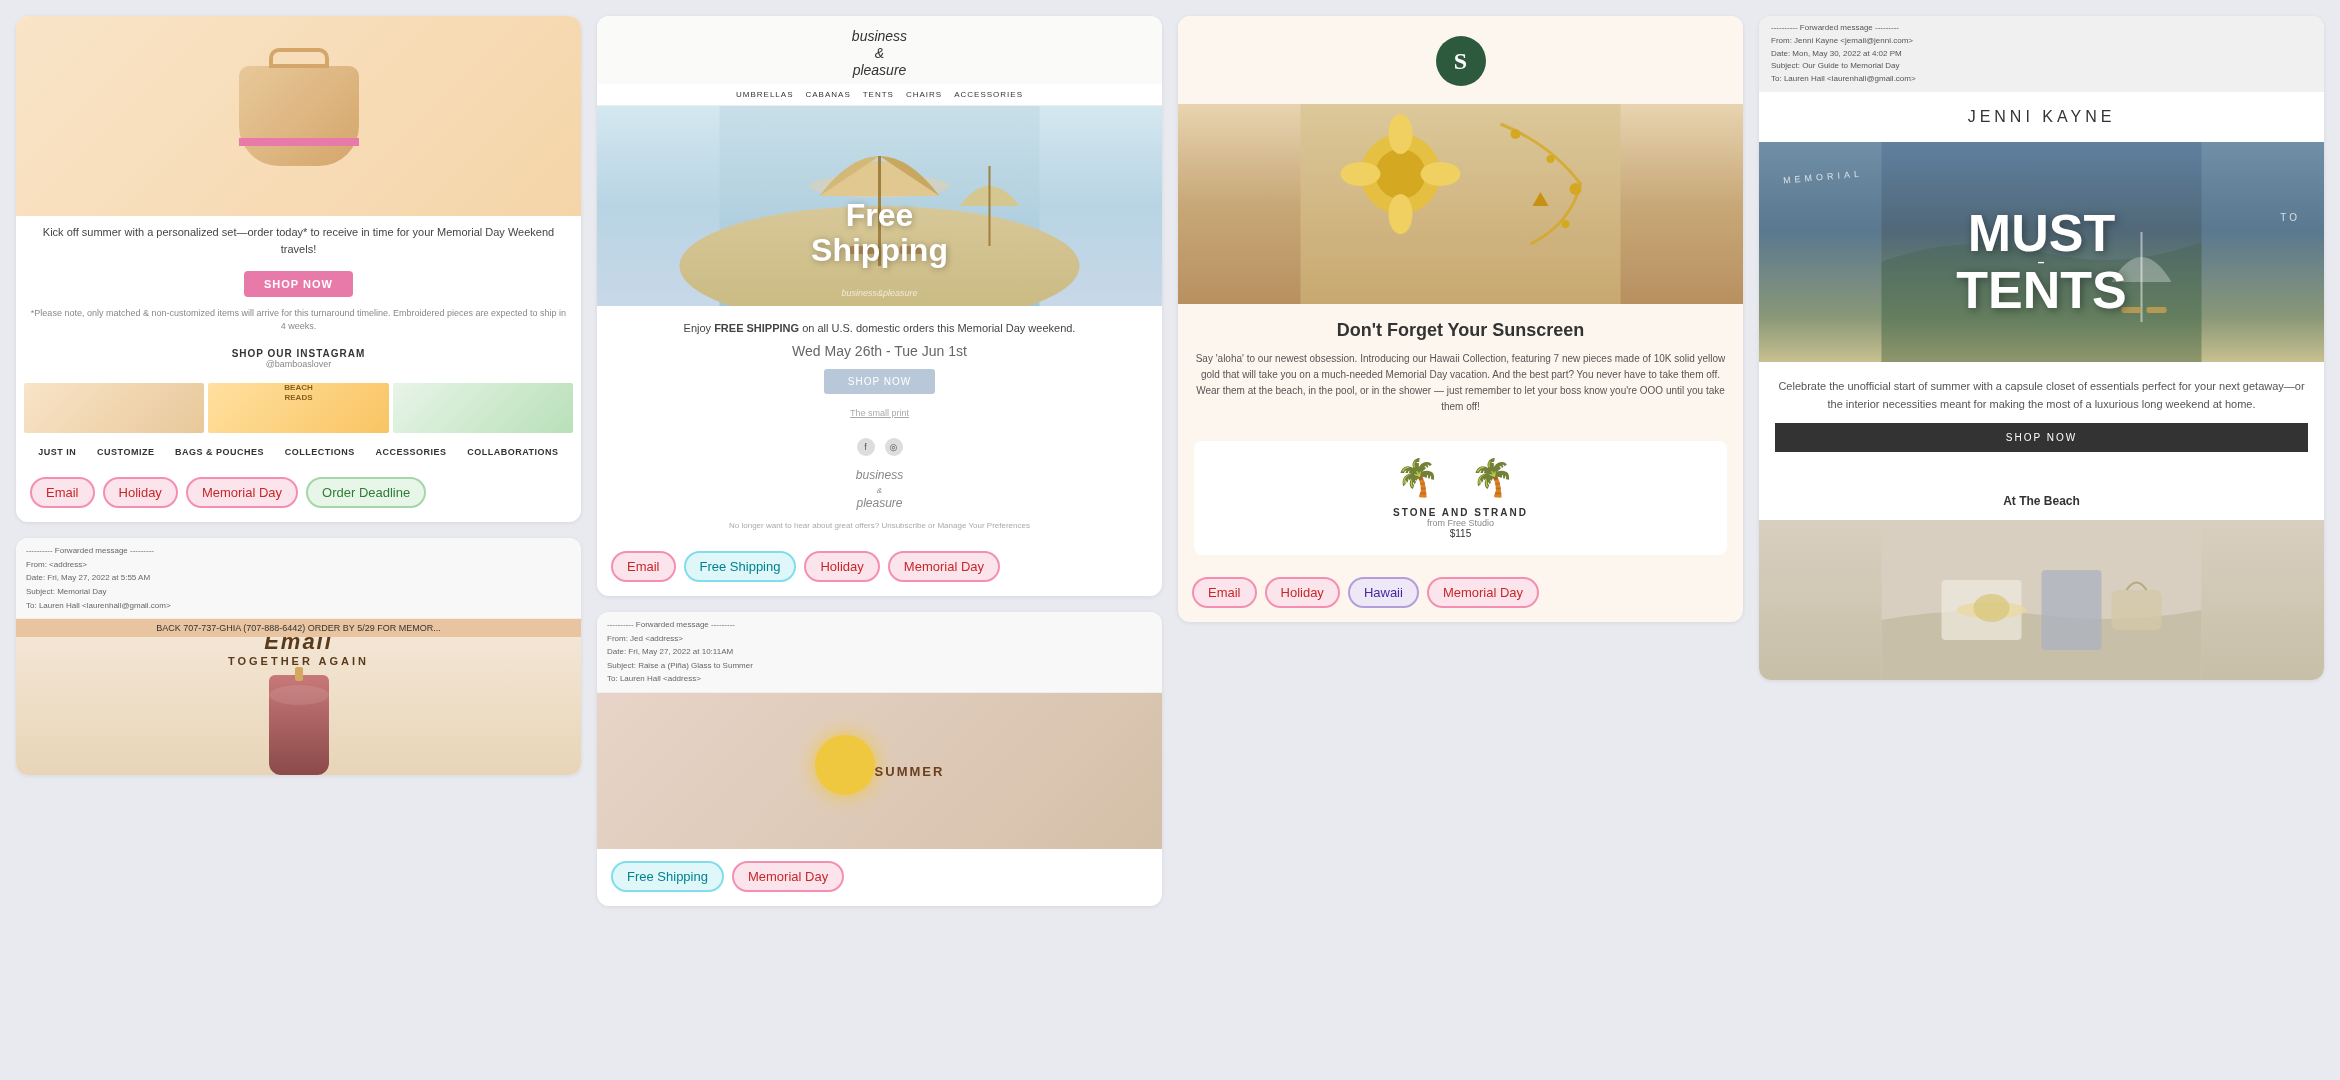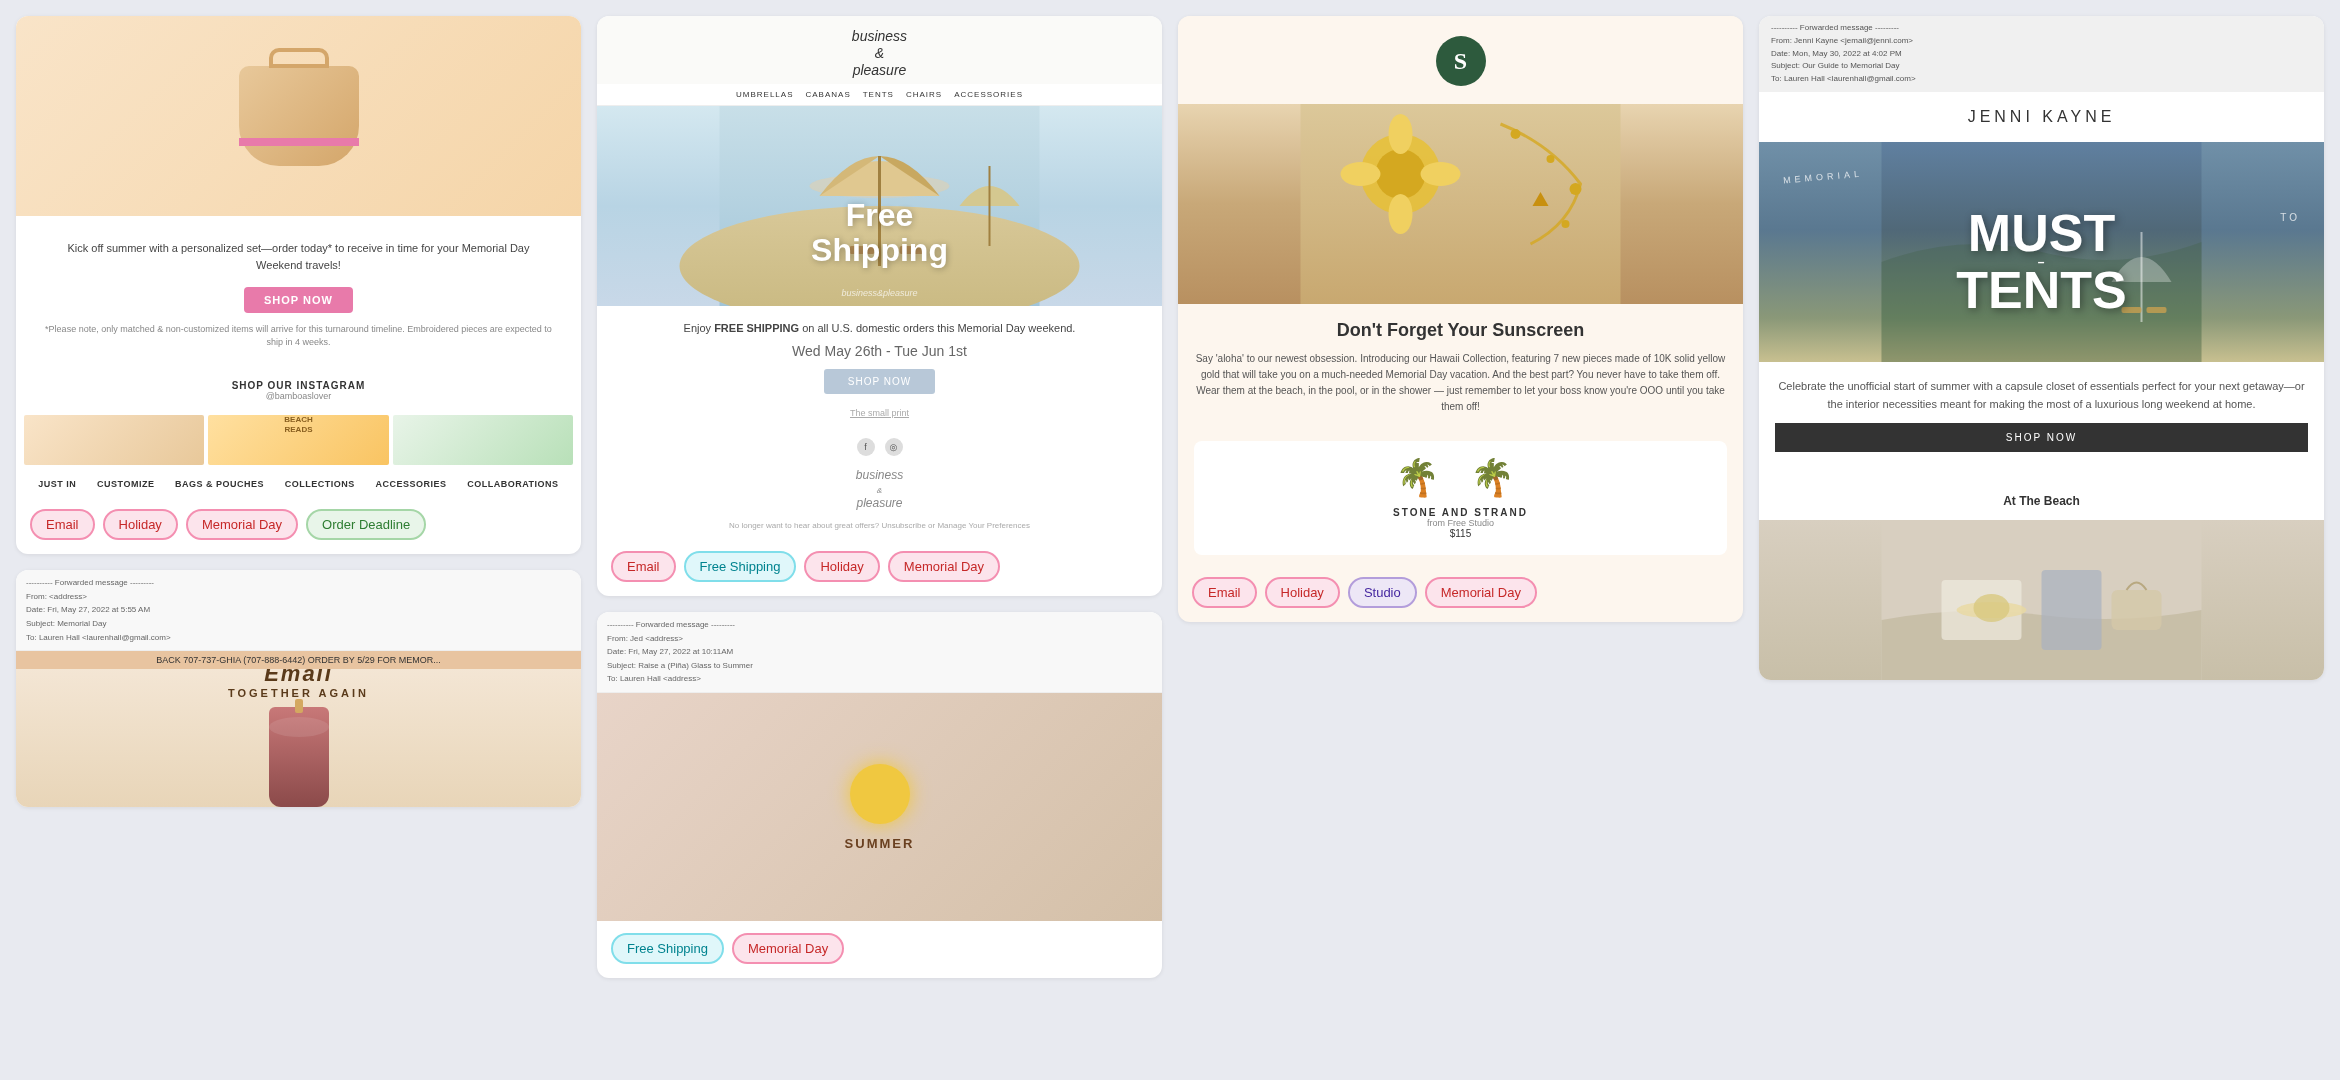--- a/index.html
+++ b/index.html
@@ -25,21 +25,20 @@
     }
 
     .card {
       background: #fff;
       border-radius: 12px;
       overflow: hidden;
       box-shadow: 0 1px 4px rgba(0,0,0,0.08);
     }
 
     .card-content {
-      padding: 16px;
     }
 
     .tag {
       display: inline-block;
       padding: 6px 14px;
       border-radius: 20px;
       font-size: 13px;
       font-weight: 500;
       cursor: pointer;
       border: 2px solid transparent;
@@ -606,21 +605,21 @@
     </div>
 
     <div class="card">
       <div class="fwd-msg">
         <div>---------- Forwarded message ---------</div>
         <div>From: Jed &lt;address&gt;</div>
         <div>Date: Fri, May 27, 2022 at 10:11AM</div>
         <div>Subject: Raise a (Piña) Glass to Summer</div>
         <div>To: Lauren Hall &lt;address&gt;</div>
       </div>
-      <div style="height: 228px; background: linear-gradient(135deg, #e8d4c8 0%, #d4c0a8 100%); display:flex; align-items:center; justify-content:center; flex-direction:column;">
+      <div style="height: 156px; background: linear-gradient(135deg, #e8d4c8 0%, #d4c0a8 100%); display:flex; align-items:center; justify-content:center; flex-direction:row;">
 
         <div style="width:60px; height:60px; background:#f0c840; border-radius:50%; margin-bottom:12px; box-shadow: 0 0 20px #f0c840;"></div>
         <div style="font-size:13px; font-weight:700; color:#6a4020; letter-spacing:2px;">SUMMER</div>
       </div>
       <div class="tags-row">
         <span class="tag tag-free-shipping">Free Shipping</span>
         <span class="tag tag-memorial">Memorial Day</span>
       </div>
     </div>
 
@@ -669,21 +668,21 @@
 
       <div class="strand-product">
         <div class="strand-palms">🌴 🌴</div>
         <div class="strand-product-name">STONE AND STRAND</div>
         <div class="strand-product-sub">from Free Studio</div>
         <div class="strand-price">$115</div>
       </div>
       <div class="tags-row">
         <span class="tag tag-email">Email</span>
         <span class="tag tag-holiday">Holiday</span>
-        <span class="tag tag-launch">Studio</span>
+        <span class="tag tag-launch">Hawaii</span>
         <span class="tag tag-memorial">Memorial Day</span>
       </div>
     </div>
 
   </div>
 
   <div class="column">
 
     <div class="card">
       <div class="jk-forward">

